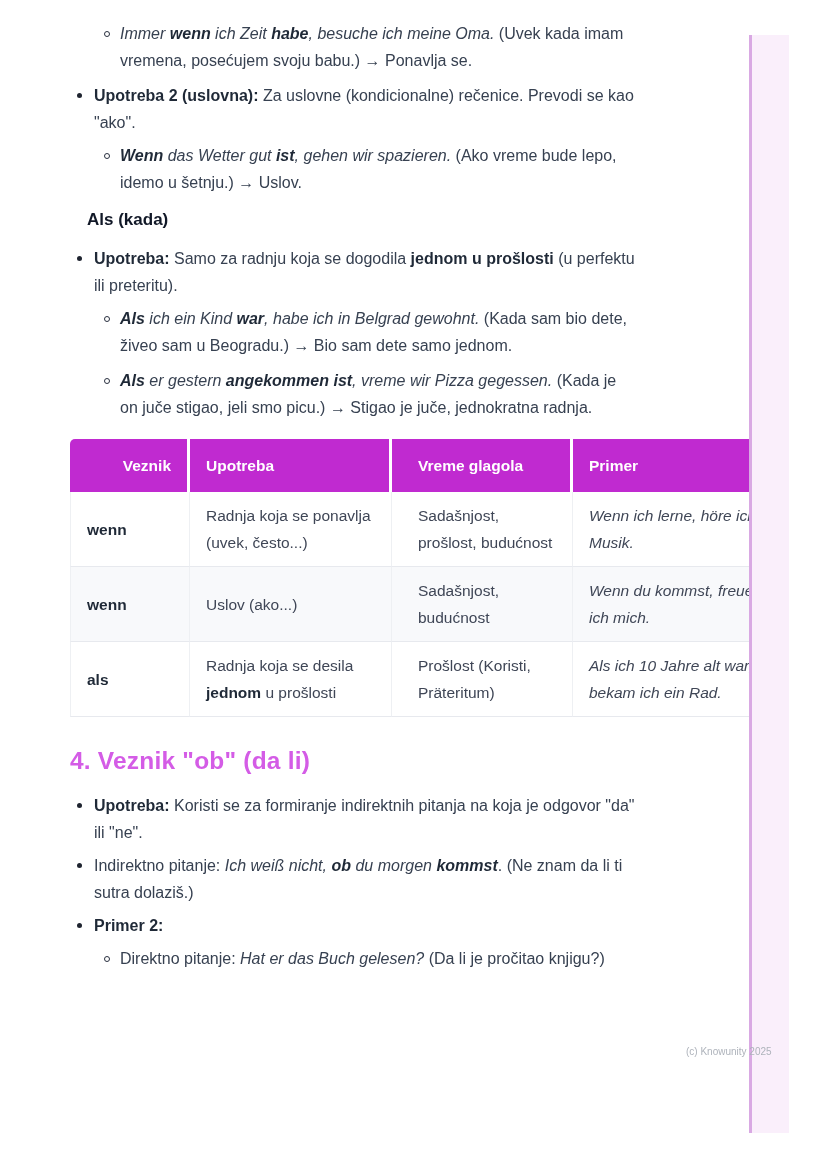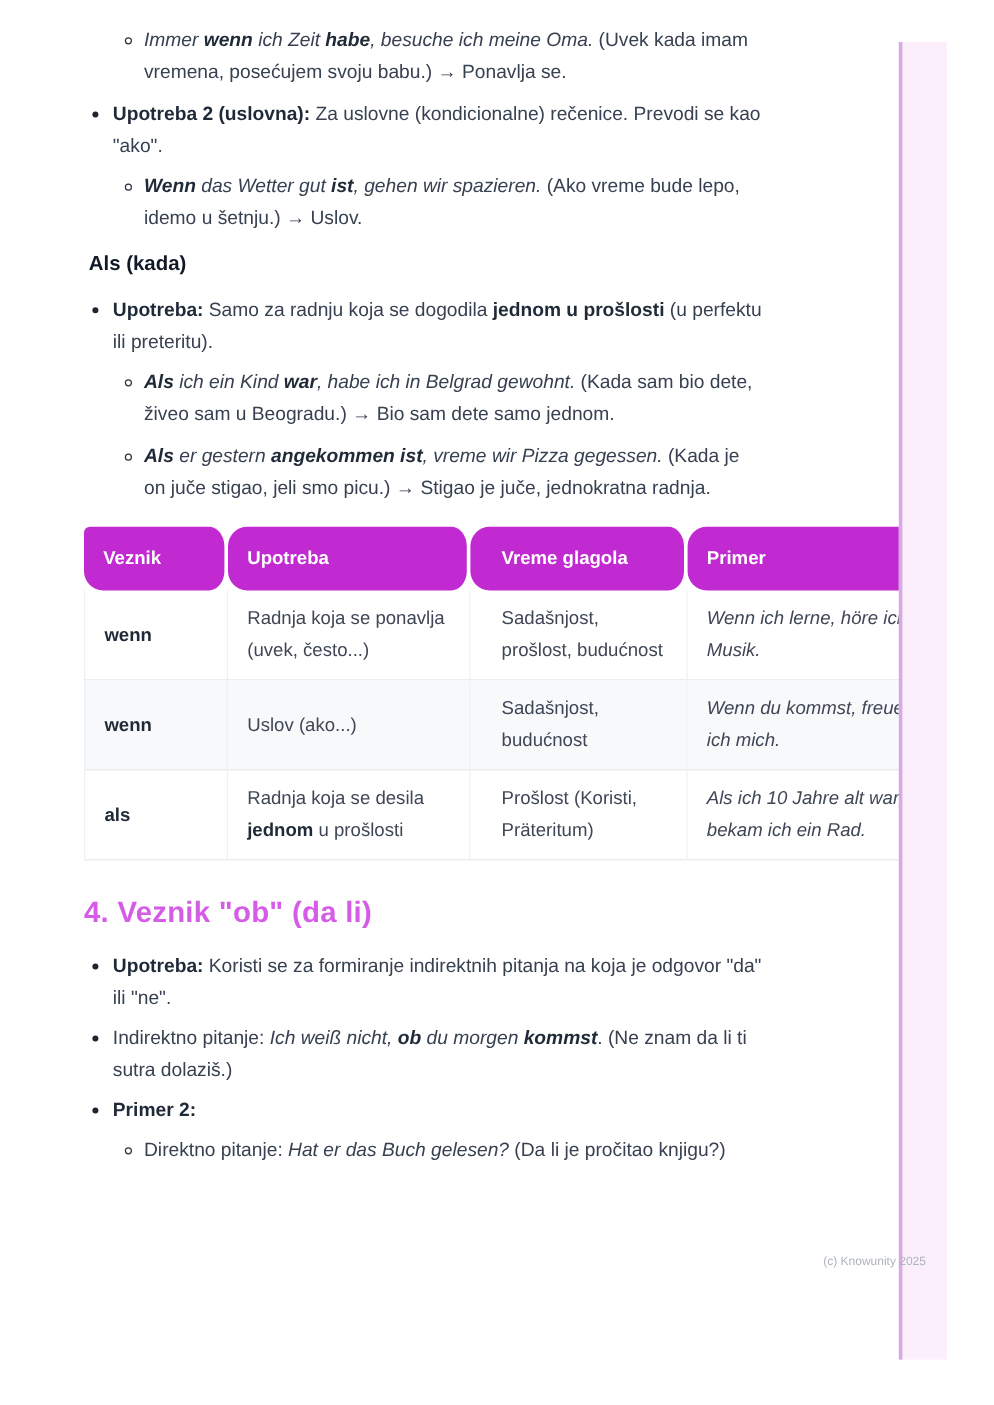--- a/index.html
+++ b/index.html
@@ -16,32 +16,32 @@
   }
   .li{position:relative;margin-bottom:6px;}
   .l1{padding-left:24px;}
   .l2{margin-left:27px;padding-left:23px;margin-bottom:8px;}
   .marker{position:absolute;box-sizing:border-box;}
   .marker.disc{left:7px;top:11px;width:5px;height:5px;border-radius:50%;background:#1f2430;}
   .marker.circle{left:7px;top:10.5px;width:6px;height:6px;border-radius:50%;border:1.5px solid #2a3140;background:transparent;}
   .b{font-weight:700;}
   .i{font-style:italic;}
   .txt .b, td .b{color:#1f2937;}
-  .h3{font-weight:700;color:#111827;font-size:17px;line-height:23px;margin:12px 4px 14px;}
+  .h3{font-weight:700;color:#111827;font-size:17px;line-height:23px;margin:12px 17px 14px;}
   .h2{font-weight:700;color:var(--heading,#d45ce6);font-size:24.5px;line-height:31px;margin:28px 0 16px;letter-spacing:.2px;}
   table.gtable{
     border-collapse:separate;border-spacing:0;table-layout:fixed;
     width:563px;margin:18px 0 2px;font-size:15.5px;line-height:27px;
   }
   .gtable th{
     background:var(--accent,#c02ad0);color:#ffffff;font-weight:700;text-align:left;
-    padding:13px 16px;vertical-align:middle;border-right:3px solid #ffffff;border-radius:16px;
+    padding:13px 16px;vertical-align:middle;border-right:3px solid #ffffff;
   }
   .gtable th:last-child{border-right:none;border-top-right-radius:5px;}
-  .gtable th:first-child{border-top-left-radius:5px;}
+  .gtable th:first-child{border-top-left-radius:5px;text-align:right;}
   .gtable td{
     padding:10px 16px;vertical-align:middle;color:#3f4656;
     border-bottom:1px solid #e7e9ee;border-right:1px solid #eef0f3;
   }
   .gtable td:first-child{border-left:1px solid #eef0f3;}
   .gtable tr.alt td{background:#f8f9fb;}
   .gtable th:nth-child(1),.gtable td:nth-child(1){width:85px;}
   .gtable th:nth-child(2),.gtable td:nth-child(2){width:167px;}
   .gtable th:nth-child(3),.gtable td:nth-child(3){width:136px;padding-left:26px;}
   .gtable th:nth-child(4),.gtable td:nth-child(4){width:175px;}

